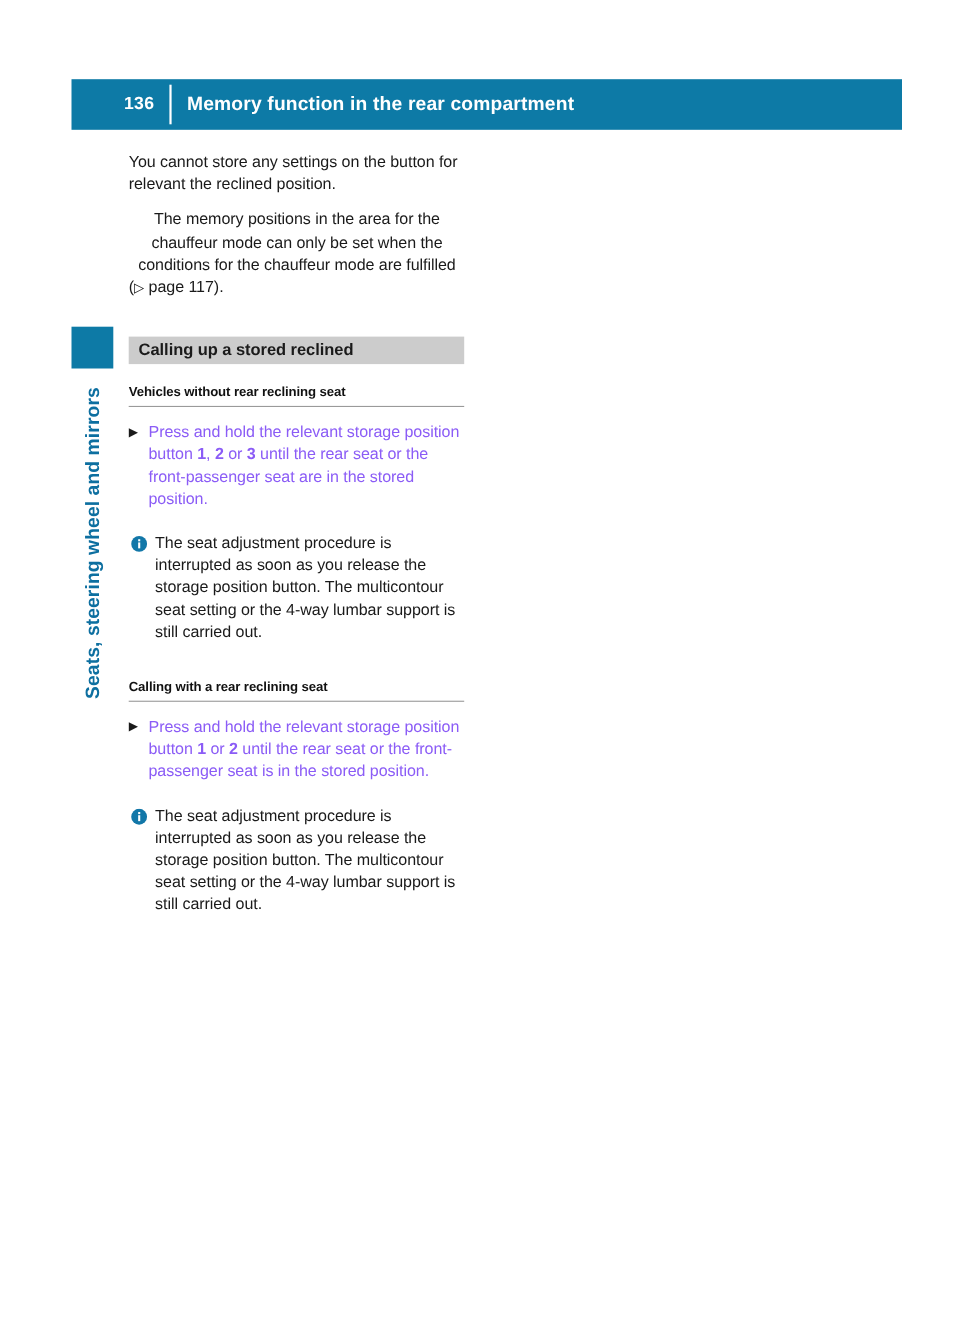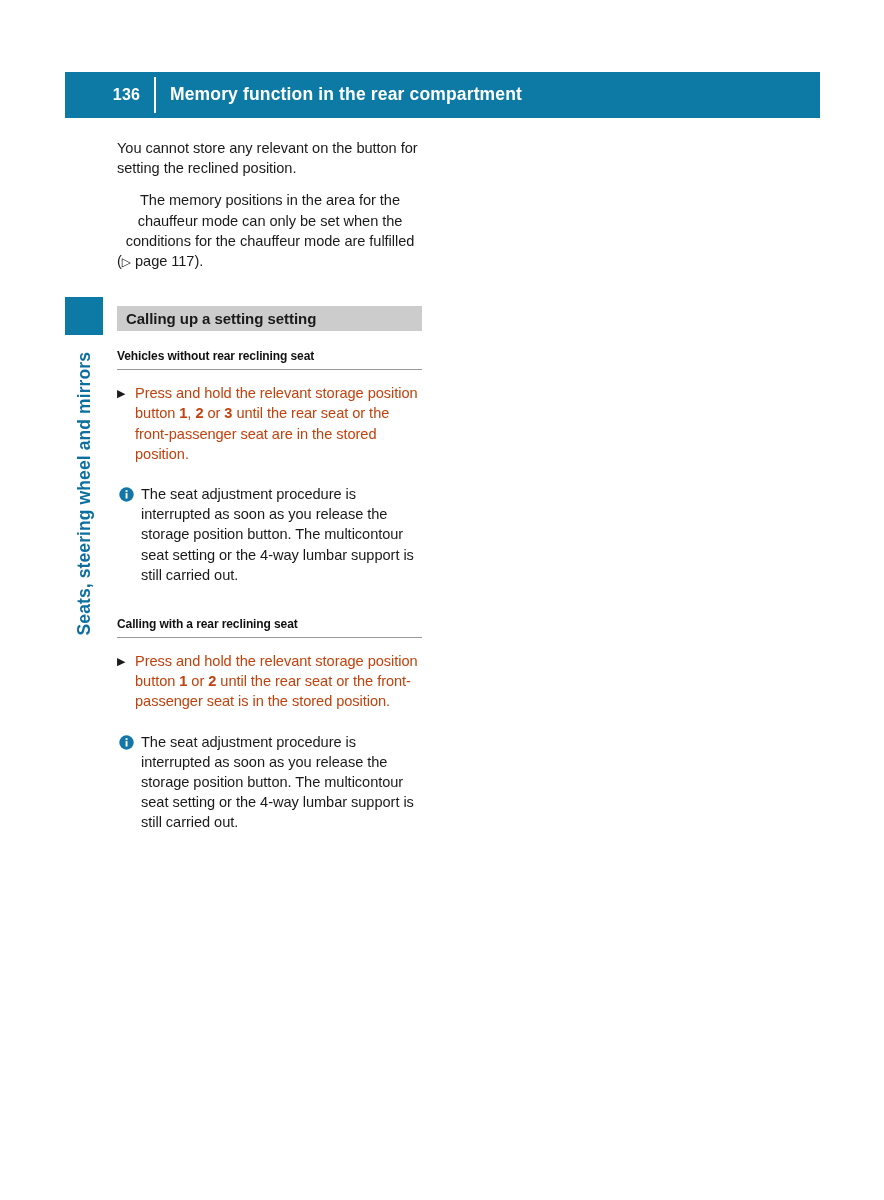--- a/index.html
+++ b/index.html
@@ -142,21 +142,21 @@
     width: 18px;
     font-size: 11px;
     line-height: 20.2px;
     color: #1a1a1a;
     padding-top: 0px;
   }
   .bullet-text {
     flex: 1 1 auto;
     font-size: 14.6px;
     line-height: 20.2px;
-    color: #c2410c;
+    color: #8b5cf6;
     letter-spacing: -0.05px;
   }
   .bullet-text b { font-weight: bold; }
 
   .note-item {
     display: flex;
     margin-top: 20px;
     width: 306px;
     padding-left: 2px;
     box-sizing: border-box;
@@ -187,27 +187,27 @@
   <div class="page-number">136</div>
   <div class="header-divider"></div>
   <div class="header-title">Memory function in the rear compartment</div>
 </div>
 
 <div class="side-tab-square"></div>
 <div class="side-tab-label">Seats, steering wheel and mirrors</div>
 
 <div class="content">
 
-  <p class="para">You cannot store any relevant on the button for setting the reclined position.</p>
+  <p class="para">You cannot store any settings on the button for relevant the reclined position.</p>
 
   <p class="para tight"><span>The memory positions in the area for the chauffeur mode can only be set when the conditions for the chauffeur mode are fulfilled</span></p>
   <p class="para"><span>(</span><span class="ref-tri">▷</span> <span>page 117</span><span>).</span></p>
 
   <div class="section-bar">
-    <span class="section-bar-text">Calling up a setting setting</span>
+    <span class="section-bar-text">Calling up a stored reclined</span>
   </div>
 
   <div class="subhead">Vehicles without rear reclining seat</div>
 
   <div class="bullet-item">
     <div class="bullet-marker">▶</div>
     <div class="bullet-text"><span>Press and hold the relevant storage position button </span><b>1</b><span>, </span><b>2</b><span> or </span><b>3</b><span> until the rear seat or the front-passenger seat are in the stored position.</span></div>
   </div>
 
   <div class="note-item">

